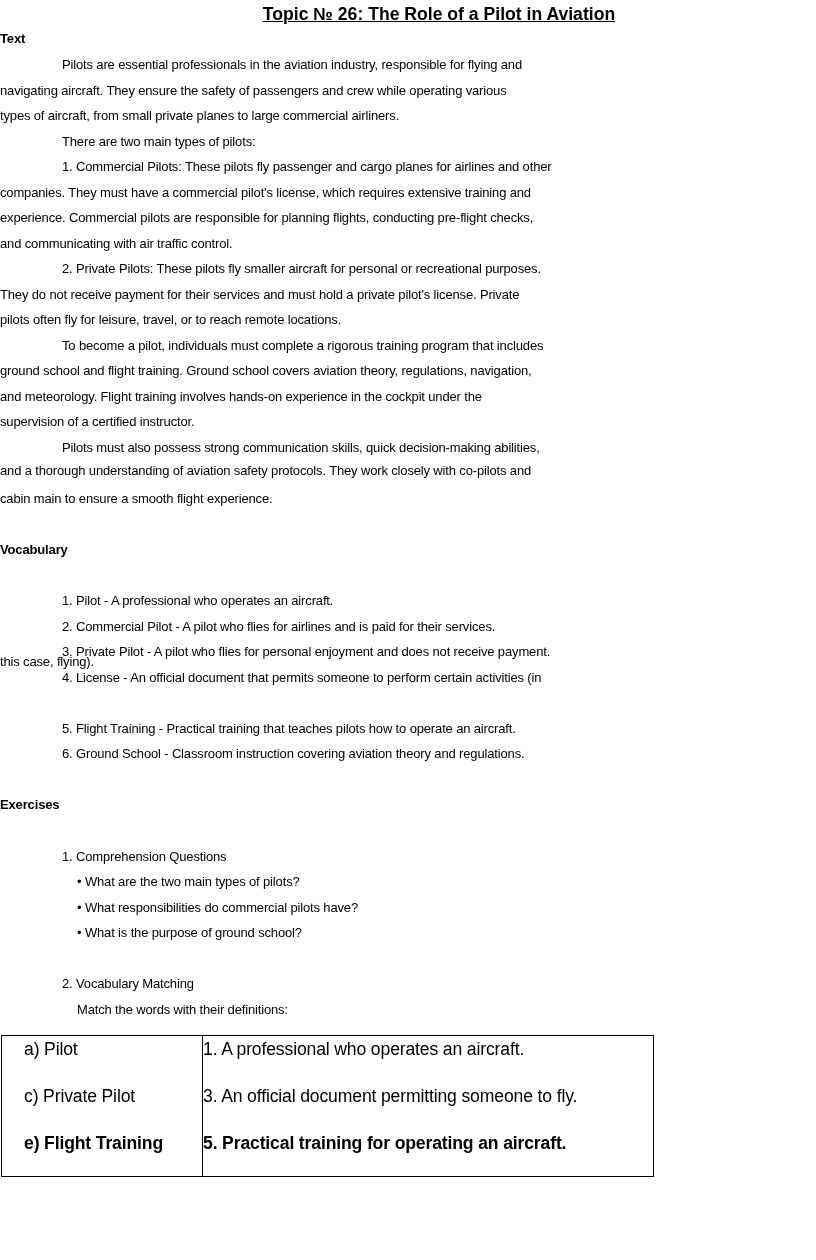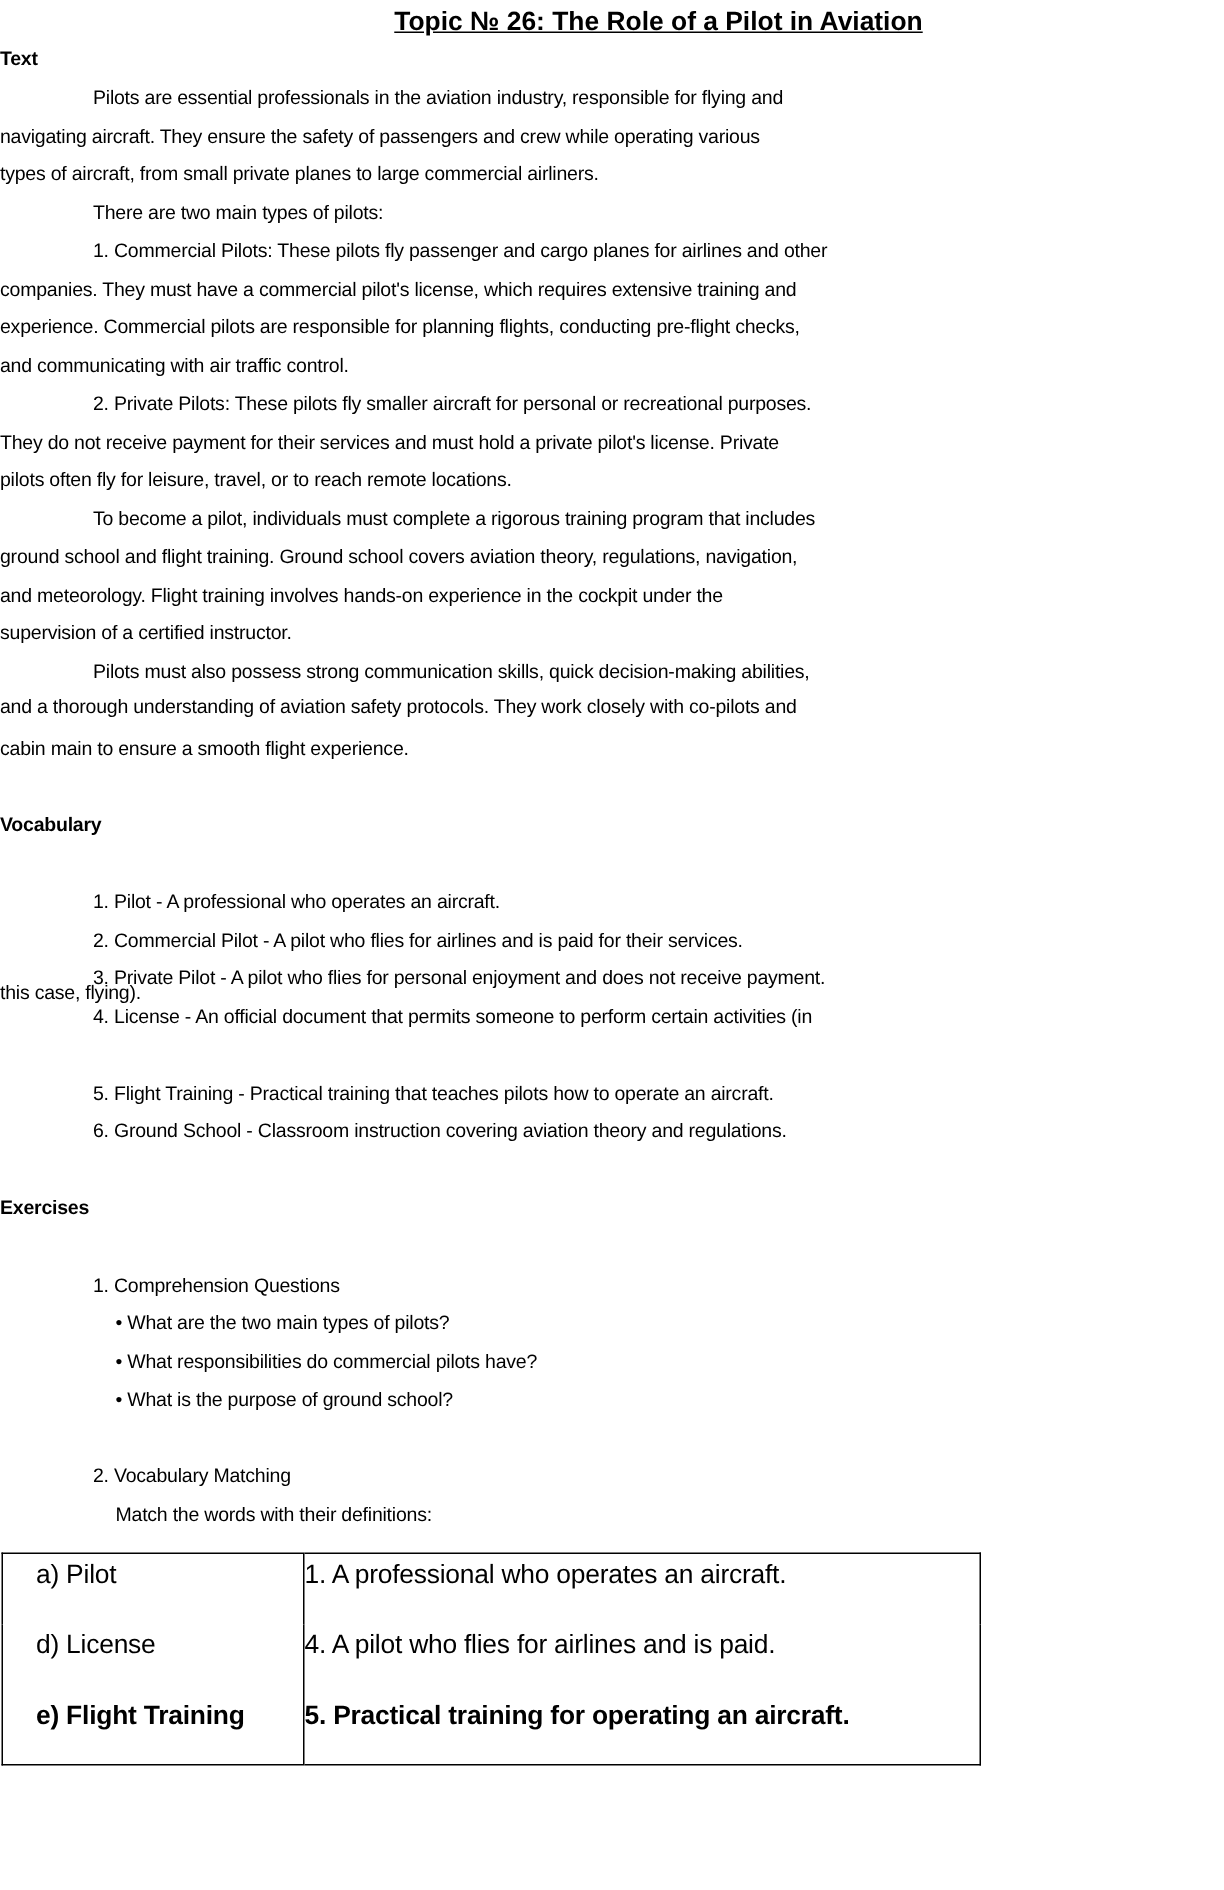--- a/index.html
+++ b/index.html
@@ -88,22 +88,22 @@
   <div class="line ind1" style="top:971px">2. Vocabulary Matching</div>
   <div class="line" style="top:996.5px; left:77px">Match the words with their definitions:</div>
 
   <table class="match">
     <tbody>
         <tr>
       <td class="term">a) Pilot</td>
       <td class="def">1. A professional who operates an aircraft.</td>
     </tr>
     <tr>
-      <td class="term">d) License</td>
-      <td class="def">4. A pilot who flies for airlines and is paid.</td>
+      <td class="term">c) Private Pilot</td>
+      <td class="def">3. An official document permitting someone to fly.</td>
     </tr>
     <tr>
       <td class="term">e) Flight Training</td>
       <td class="def">5. Practical training for operating an aircraft.</td>
     </tr>
   </tbody>
     </table>
 </div>
 
 </body></html>

